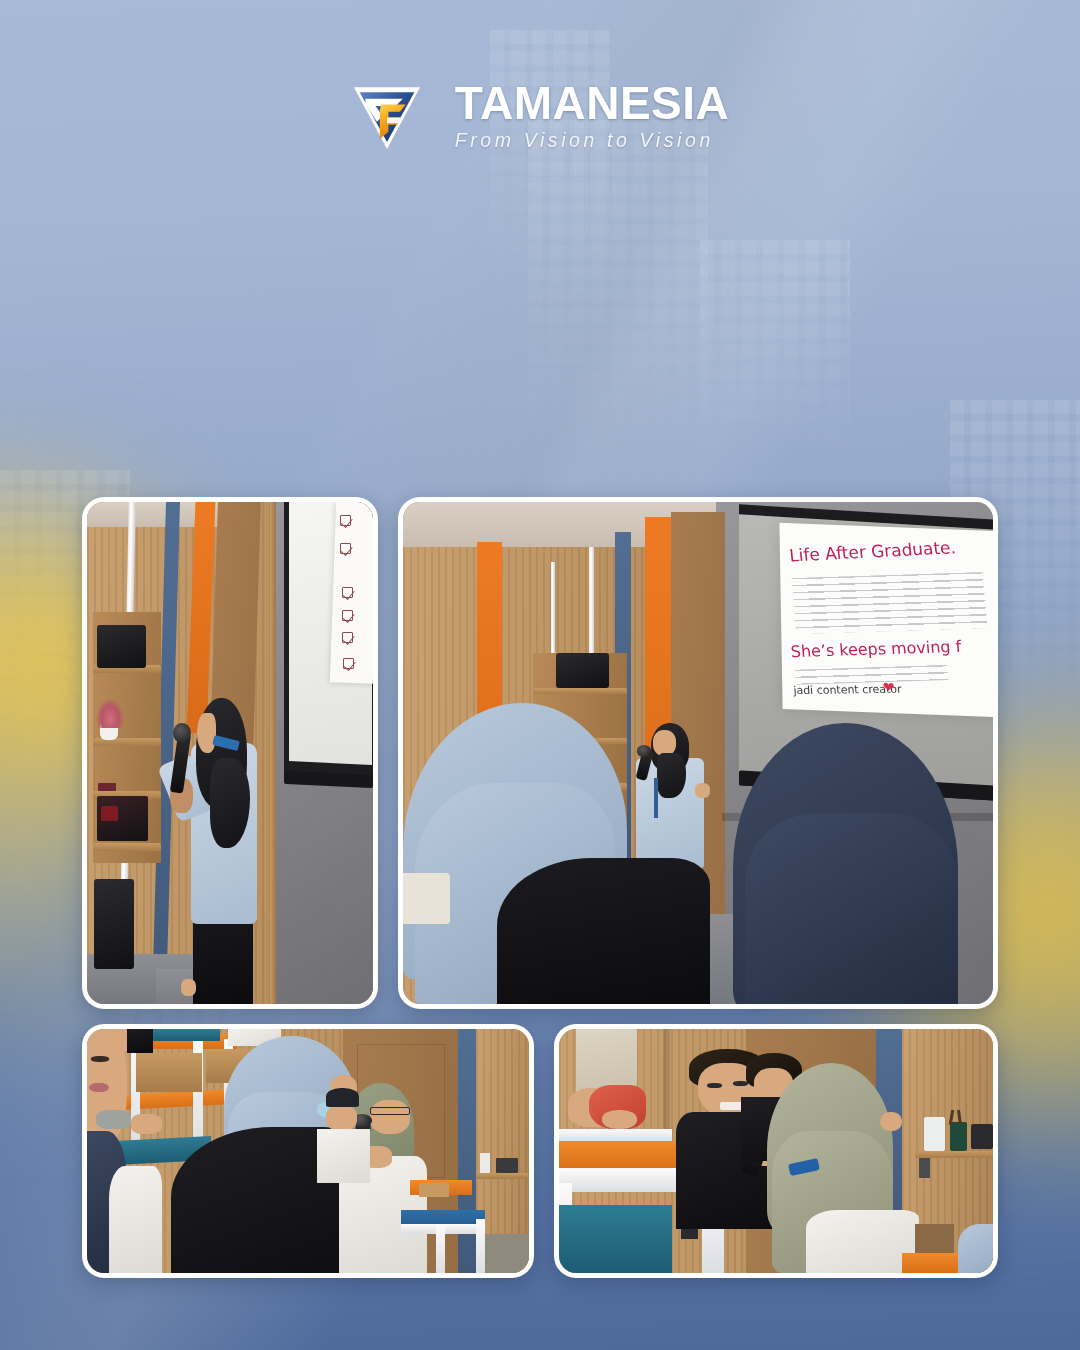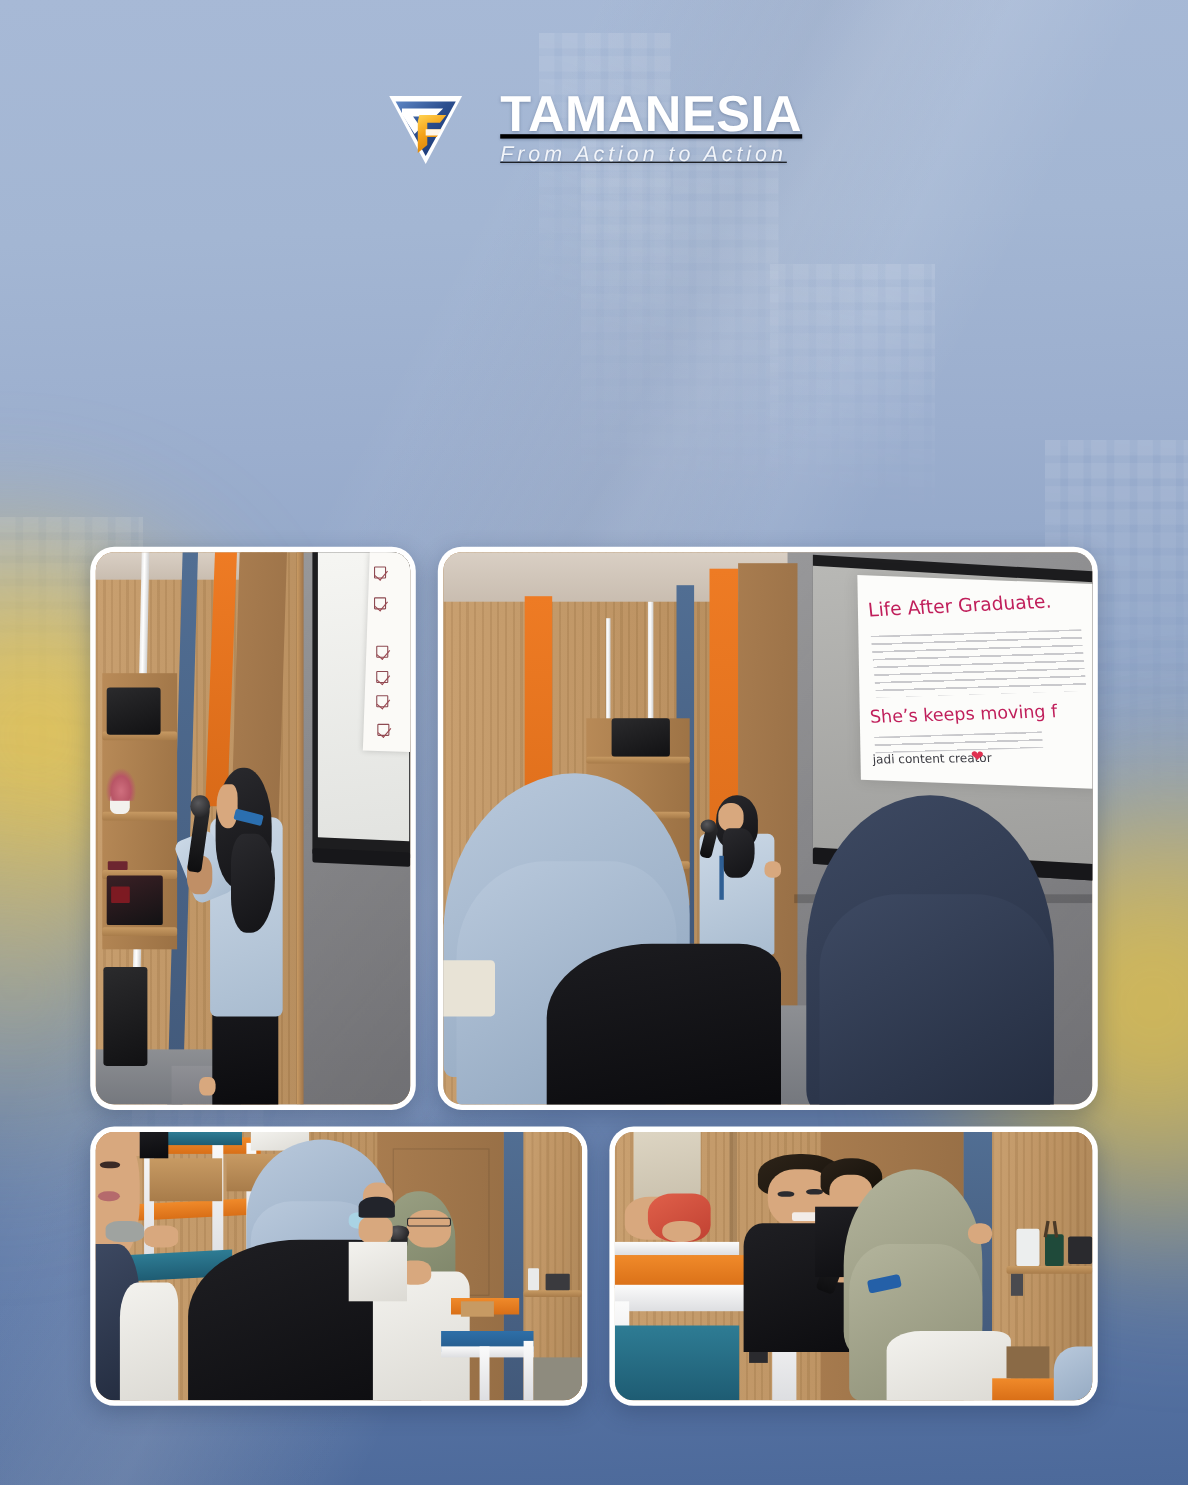--- a/index.html
+++ b/index.html
@@ -100,21 +100,20 @@
       rgba(225,195,95,0.42) 0%,
       rgba(180,180,140,0.14) 55%,
       rgba(140,165,170,0.00) 78%);
   }
 
   
   .logo-lockup {
     position:absolute; top:80px; left:0; right:0;
     display:flex; align-items:center; justify-content:center; gap:32px;
     z-index:6;
-    text-decoration:underline;
   }
   .logo-mark { width:72px; height:72px; flex:0 0 auto; }
   .brand-block { display:flex; flex-direction:column; justify-content:center; }
   .brand-name {
     font-size:46px; font-weight:700; letter-spacing:0.5px;
     color:#ffffff; line-height:1; white-space:nowrap;
     text-shadow:0 1px 3px rgba(40,60,95,.35);
   }
   .brand-tagline {
     margin-top:3px;
@@ -307,21 +306,21 @@
         <path d="M12 17 H88 L50 86 Z" fill="url(#triBlue)"></path>
 
         <path d="M20 26 H72 L62 36 H34 L44 50 L36 58 L20 33 Z" fill="#FFFFFF"></path>
 
         <path d="M42 34 H76 L68 44 H52 V52 H70 L64 62 H52 V72 L40 82 V42 Z" fill="url(#goldG)"></path>
         <path d="M50 52 H72 L66 60 H50 Z" fill="#FFFFFF" opacity=".9"></path>
       </svg>
     </span>
     <span class="brand-block">
       <span class="brand-name">TAMANESIA</span>
-      <span class="brand-tagline">From Action to Action</span>
+      <span class="brand-tagline">From Vision to Vision</span>
     </span>
   </div>
 
 
   <div class="collage">
 
     <div class="photo p-tl">
       <div class="inner">
 
         <div class="abs wood" style="left:0;top:0;width:100%;height:100%;"></div>

